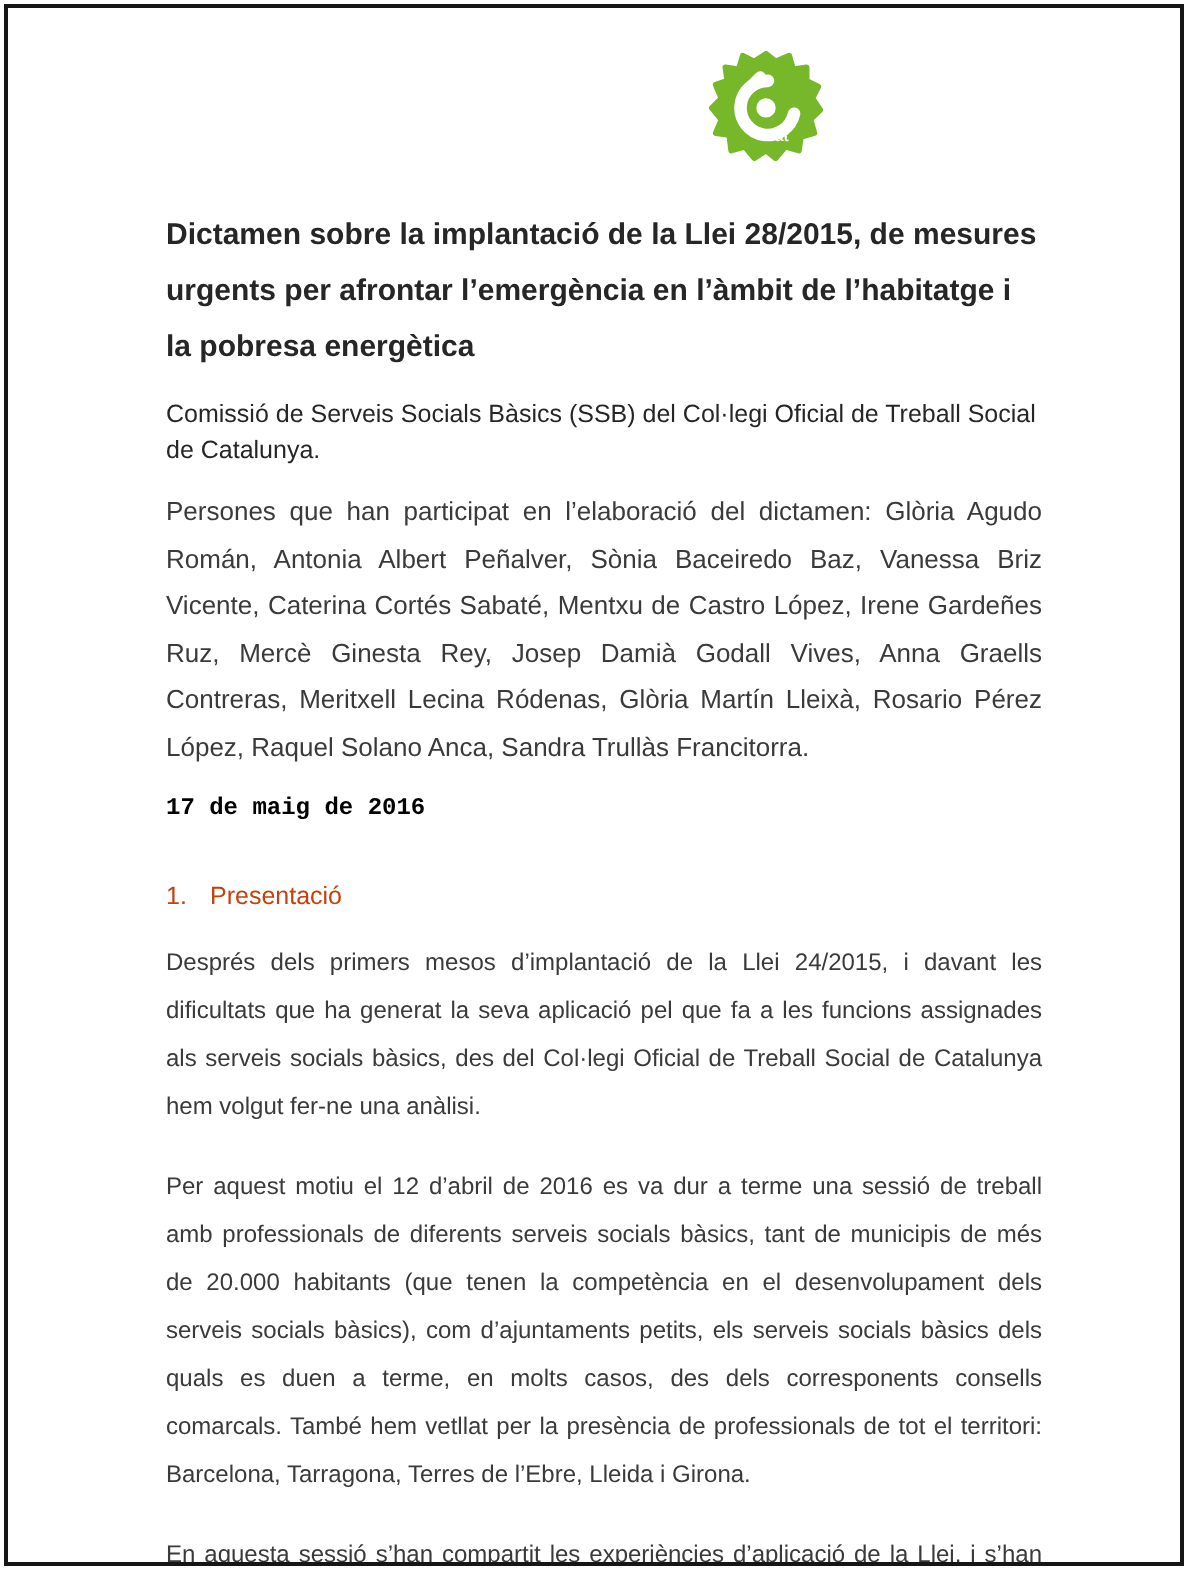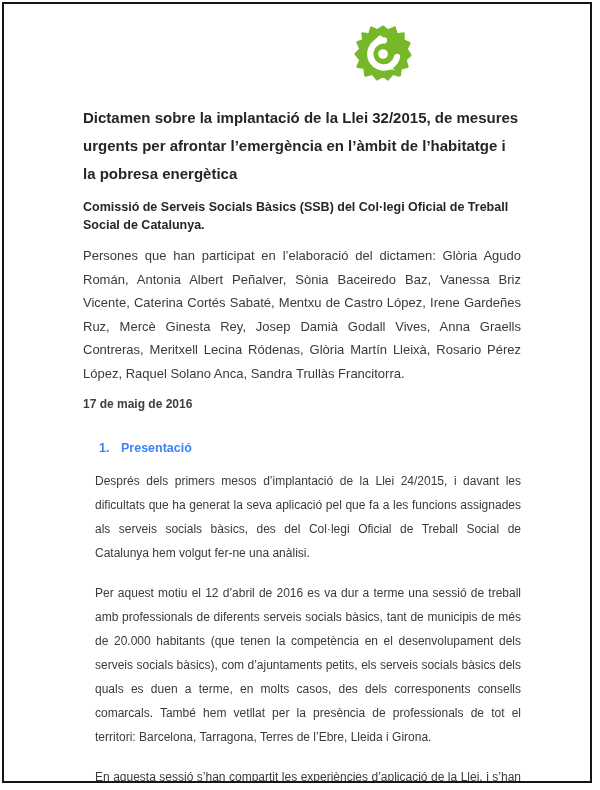--- a/index.html
+++ b/index.html
@@ -55,73 +55,74 @@
   }
   .doc-title {
     font-size: 15px;
     font-weight: bold;
     color: #262626;
     line-height: 28px;
     margin: 0 0 10px 0;
   }
   .doc-subtitle {
     font-size: 12.5px;
-    font-weight: bold;
+    font-weight: normal;
     color: #262626;
     line-height: 18px;
     margin: 0 0 10px 0;
   }
   .participants {
     font-size: 13px;
     line-height: 23.5px;
     text-align: justify;
     margin: 0 0 12px 0;
   }
   .doc-date {
     font-size: 12px;
     font-weight: bold;
-    color: #404040;
+    color: #000000;
     margin: 0 0 30px 0;
+    font-family: Liberation Mono, monospace;
   }
   .section-heading {
     font-size: 12.5px;
-    font-weight: bold;
-    color: #3b82f6;
-    margin: 28px 0 14px 16px;
+    font-weight: normal;
+    color: #c2410c;
+    margin: 28px 0 14px 0;
   }
   .section-heading .sec-num {
     display: inline-block;
     min-width: 22px;
   }
   .para {
     font-size: 12px;
     line-height: 24px;
     text-align: justify;
-    margin: 0 0 16px 12px;
+    margin: 0 0 16px 0;
   }
 </style>
 </head>
 <body>
 
 <div class="canvas">
   <div class="page">
 
     <div class="logo-block">
       <svg class="logo-mark" viewBox="0 0 60 60" xmlns="http://www.w3.org/2000/svg" aria-hidden="true">
         <path d="M30,3 L35,7 L42,4 L44,11 L51,10 L51,17 L57,20 L54,26 L58,32 L53,37 L55,44 L48,46 L47,53 L40,51 L35,57 L30,53 L24,57 L19,51 L12,53 L11,45 L4,44 L7,37 L2,31 L7,26 L4,19 L10,17 L9,10 L16,11 L18,4 L24,7 Z" fill="#76b82a" stroke="#76b82a" stroke-width="3" stroke-linejoin="round"></path>
         <path d="M31 17 a14 14 0 1 0 13.5 17" stroke="#ffffff" stroke-width="6.5" fill="none" stroke-linecap="round"></path>
         <path d="M20 22 L27 15" stroke="#ffffff" stroke-width="6" stroke-linecap="round"></path>
         <circle cx="30" cy="31" r="5" fill="#ffffff"></circle>
         <text x="36" y="48" font-size="8" font-weight="bold" fill="#ffffff" text-anchor="middle" font-family="Liberation Sans, sans-serif">cat</text>
       </svg>
     </div>
 
     <div class="content">
 
-      <h1 class="doc-title">Dictamen sobre la implantació de la Llei 32/2015, de mesures urgents per afrontar l’emergència en l’àmbit de l’habitatge i la pobresa energètica</h1>
+      <h1 class="doc-title">Dictamen sobre la implantació de la Llei 28/2015, de mesures urgents per afrontar l’emergència en l’àmbit de l’habitatge i la pobresa energètica</h1>
 
       <h2 class="doc-subtitle">Comissió de Serveis Socials Bàsics (SSB) del Col·legi Oficial de Treball Social de Catalunya.</h2>
 
       <p class="participants">Persones que han participat en l’elaboració del dictamen: Glòria Agudo Román, Antonia Albert Peñalver, Sònia Baceiredo Baz, Vanessa Briz Vicente, Caterina Cortés Sabaté, Mentxu de Castro López, Irene Gardeñes Ruz, Mercè Ginesta Rey, Josep Damià Godall Vives, Anna Graells Contreras, Meritxell Lecina Ródenas, Glòria Martín Lleixà, Rosario Pérez López, Raquel Solano Anca, Sandra Trullàs Francitorra.</p>
 
       <p class="doc-date">17 de maig de 2016</p>
 
       <div class="section-heading">
         <span class="sec-num">1.</span><span>Presentació</span>
       </div>

